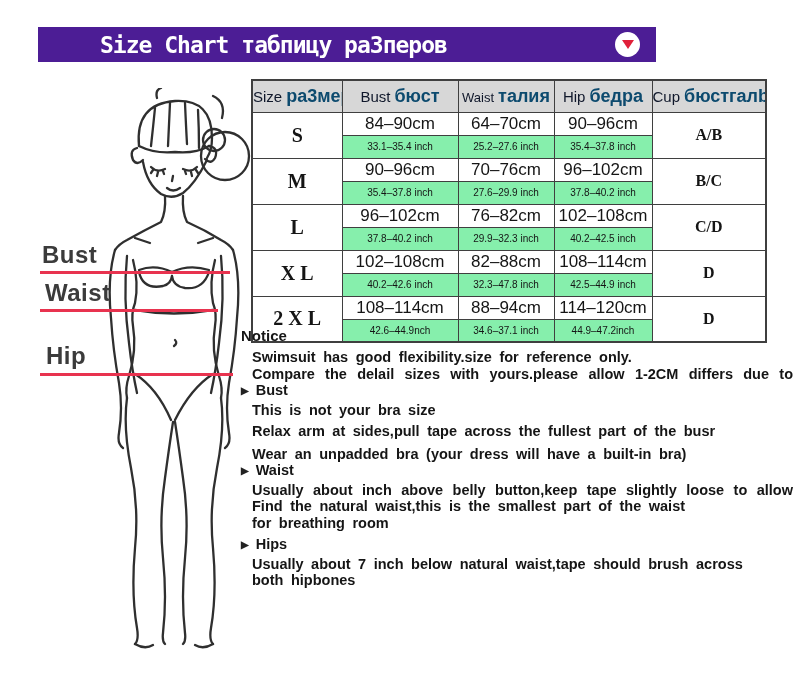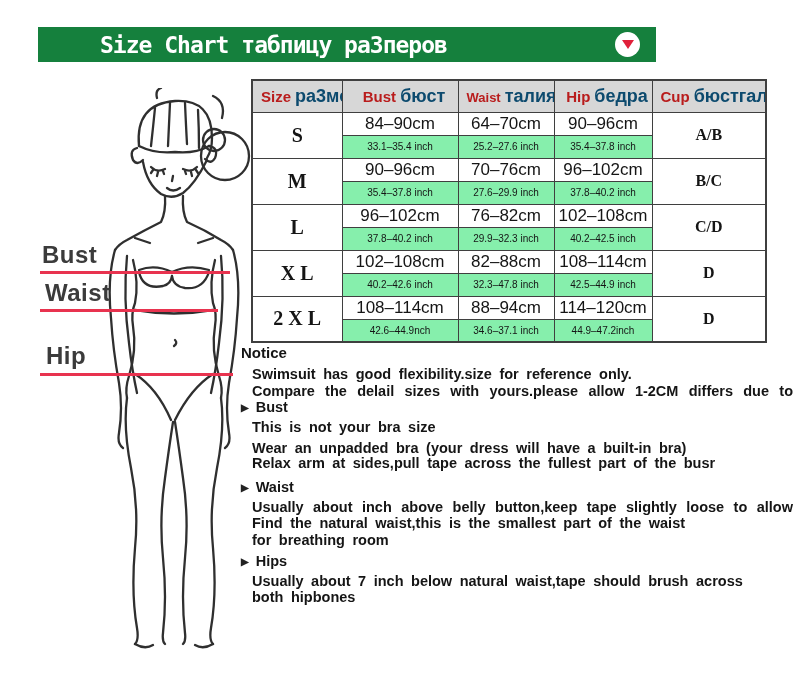--- a/index.html
+++ b/index.html
@@ -3,21 +3,21 @@
 <meta charset="utf-8">
 <style>
   html,body{margin:0;padding:0;}
   body{
     width:806px;height:697px;position:relative;background:#ffffff;
     font-family:"Liberation Sans",sans-serif;color:#151515;overflow:hidden;
   }
   
   .titlebar{
     position:absolute;left:38px;top:27px;width:618px;height:35px;
-    background:#15803d;display:flex;align-items:center;justify-content:space-between;
+    background:#4c1d95;display:flex;align-items:center;justify-content:space-between;
     padding:0 16px 0 62px;box-sizing:border-box;
   }
   .titlebar .title{
     color:#ffffff;font-family:"DejaVu Sans Mono","Liberation Mono",monospace;
     font-weight:bold;font-size:23px;letter-spacing:-1px;white-space:nowrap;
   }
   .collapse-btn{
     width:25px;height:25px;border-radius:50%;background:#ffffff;border:none;
     display:flex;align-items:center;justify-content:center;cursor:pointer;padding:0;
   }
@@ -33,30 +33,30 @@
   table.sizes{
     position:absolute;left:251px;top:79px;width:514px;table-layout:fixed;
     border-collapse:collapse;border:2px solid #3f3f3f;
   }
   table.sizes th,table.sizes td{
     border:1px solid #3f3f3f;text-align:center;vertical-align:middle;
     padding:0;overflow:hidden;white-space:nowrap;
   }
   tr.hrow{height:32px;background:#d7d7d7;}
   tr.drow{height:23px;}
-  th .en{color:#b91c1c;font-size:15px;font-weight:bold;margin-right:4px;padding-left:8px;}
+  th .en{color:#0f172a;font-size:15px;font-weight:normal;margin-right:4px;}
   th .en.small{font-size:13px;}
   th .ru{color:#0c4a6e;font-size:18px;font-weight:bold;}
   td.size-cell{font-family:"Liberation Serif",serif;font-weight:bold;font-size:20px;background:#fff;}
   td.cup-cell{font-family:"Liberation Serif",serif;font-weight:bold;font-size:16px;background:#fff;}
   td.cm-cell{background:#ffffff;font-size:17px;}
   td.inch-cell{background:#86efac;font-size:10px;}
   
   .tx{
-    position:absolute;left:241px;top:345px;width:552px;
+    position:absolute;left:241px;top:328px;width:552px;
     font-weight:bold;font-size:14.5px;line-height:15.5px;color:#151515;
     word-spacing:3.5px;
   }
   .tx .hd{font-size:15px;}
   .tx .ind{margin-left:11px;width:541px;}
   .tx .line{white-space:nowrap;}
   .tx .jl{white-space:normal;text-align:justify;text-align-last:justify;}
   .mb2{margin-bottom:2px;}.mb5{margin-bottom:5px;}.mb6{margin-bottom:6px;}
   .mb8{margin-bottom:8px;}.mb12{margin-bottom:12px;}
   .bullet-row{display:flex;align-items:center;margin-bottom:5px;}
@@ -226,22 +226,22 @@
   <div class="hd mb6">Notice</div>
   <div class="ind line mb2">Swimsuit has good flexibility.size for reference only.</div>
   <div class="ind line jl">Compare the delail sizes with yours.please allow 1-2CM differs due to</div>
 
 
   <div class="bullet-row">
     <span class="marker">▶</span>
     <span>Bust</span>
   </div>
   <div class="ind line mb5">This is not your bra size</div>
+  <div class="ind line mb8">Relax arm at sides,pull tape across the fullest part of the busr</div>
   <div class="ind line">Wear an unpadded bra (your dress will have a built-in bra)</div>
-  <div class="ind line mb8">Relax arm at sides,pull tape across the fullest part of the busr</div>
 
   <div class="bullet-row">
     <span class="marker">▶</span>
     <span>Waist</span>
   </div>
   <div class="ind line jl">Usually about inch above belly button,keep tape slightly loose to allow</div>
   <div class="ind line mb2">Find the natural waist,this is the smallest part of the waist</div>
   <div class="ind line mb5">for breathing room</div>
 
   <div class="bullet-row">

